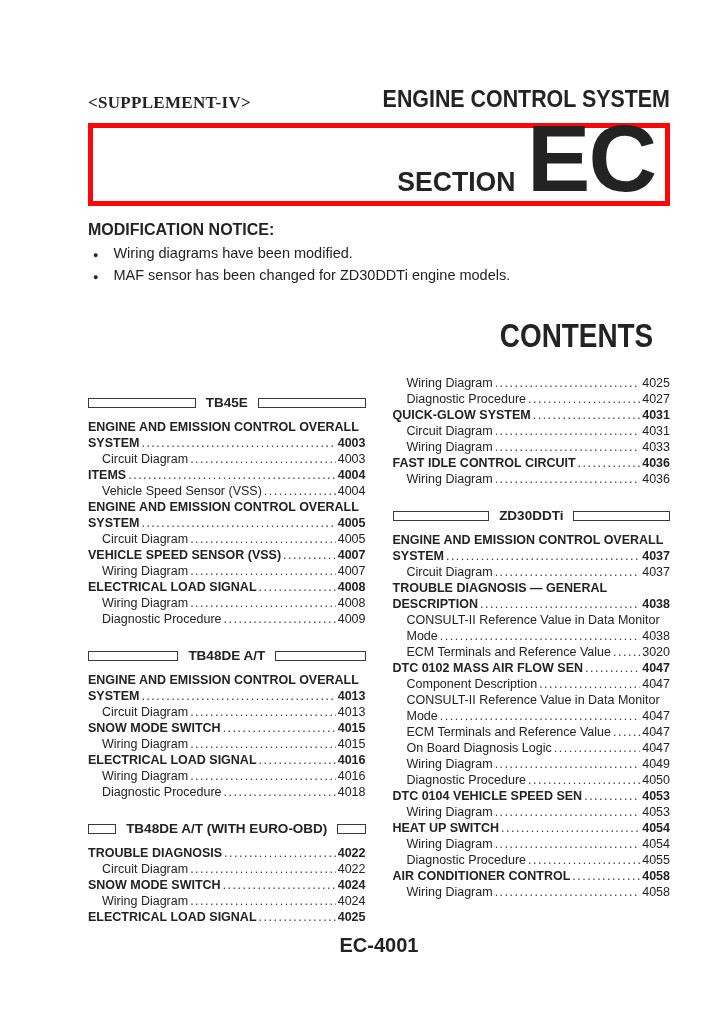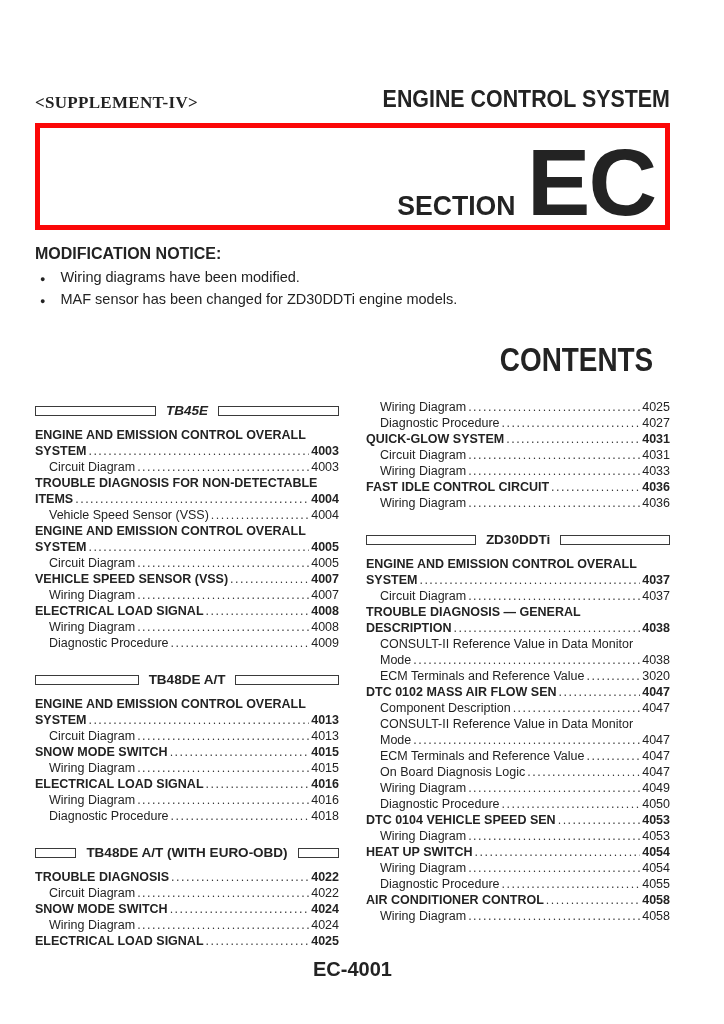--- a/index.html
+++ b/index.html
@@ -1,48 +1,48 @@
 <!DOCTYPE html>
 <html><head>
 <meta charset="utf-8">
 <style>
   html,body{margin:0;padding:0;}
   body{
     width:724px;height:1024px;background:#ffffff;color:#232323;
     font-family:"Liberation Sans",sans-serif;position:relative;overflow:hidden;
   }
-  .page{position:absolute;inset:0;padding:86px 54px 0 35px;box-sizing:border-box;}
+  .page{position:absolute;inset:0;padding:86px 54px 0 88px;box-sizing:border-box;}
 
   
   .header-row{display:flex;justify-content:space-between;align-items:flex-end;}
   .supplement{font-family:"Liberation Serif",serif;font-weight:bold;font-size:17px;letter-spacing:.3px;}
   .doc-title{font-weight:bold;font-size:23px;white-space:nowrap;transform:scaleX(.93);transform-origin:right bottom;}
 
   
-  .banner{margin-top:10px;border:5px solid #404040;height:107px;box-sizing:border-box;
+  .banner{margin-top:10px;border:5px solid #404040;height:83px;box-sizing:border-box;
           display:flex;align-items:flex-end;justify-content:flex-end;padding:0 10px 3px 0;}
   .banner-inner{display:flex;align-items:baseline;gap:12px;}
   .section-label{font-weight:bold;font-size:28px;transform:scaleX(.95);transform-origin:right bottom;}
   .section-code{font-weight:bold;font-size:95px;line-height:.8;letter-spacing:-2px;}
 
   
   .notice{margin-top:15px;}
   .notice-title{font-weight:bold;font-size:16px;}
   .bullet-row{display:flex;gap:15px;margin-top:6px;font-size:14.5px;padding-left:5px;align-items:baseline;}
   .bullet-glyph{font-size:9px;}
 
   
   .contents{text-align:right;margin-top:33px;}
   .contents-title{display:inline-block;font-weight:bold;font-size:34px;transform:scaleX(.82);}
 
   
   .toc{display:flex;gap:27px;margin-top:20px;}
   .col{flex:1;min-width:0;}
   .sec-header{display:flex;align-items:center;gap:10px;margin:21px 0 9px;}
-  .toc-section:first-child .sec-header{margin-top:4px;font-style:italic;}
+  .toc-section:first-child .sec-header{margin-top:20px;}
   .hbox{flex:1;height:8px;border:1.5px solid #3a3a3a;background:#fff;}
   .sec-title{font-weight:bold;font-size:13.5px;white-space:nowrap;}
   .entry{font-size:12.5px;line-height:16px;}
   .entry.main{font-weight:bold;}
   .entry.sub{padding-left:14px;}
   .wrap{white-space:nowrap;}
   .line{display:flex;align-items:baseline;}
   .lbl{white-space:nowrap;}
   .leader{flex:1;overflow:hidden;white-space:nowrap;margin:0 2px;color:#3a3a3a;}
   .leader::after{content:"....................................................................................................";
@@ -102,21 +102,20 @@
             </div>
           </div>
           <div class="entry sub">
             <div class="line">
               <span class="lbl">Circuit Diagram</span>
               <span class="leader"></span>
               <span class="pg">4003</span>
             </div>
           </div>
           <div class="entry main">
-            <div class="wrap">TROUBLE DIAGNOSIS FOR NON-DETECTABLE</div>
             <div class="line">
               <span class="lbl">ITEMS</span>
               <span class="leader"></span>
               <span class="pg">4004</span>
             </div>
           </div>
           <div class="entry sub">
             <div class="line">
               <span class="lbl">Vehicle Speed Sensor (VSS)</span>
               <span class="leader"></span>

